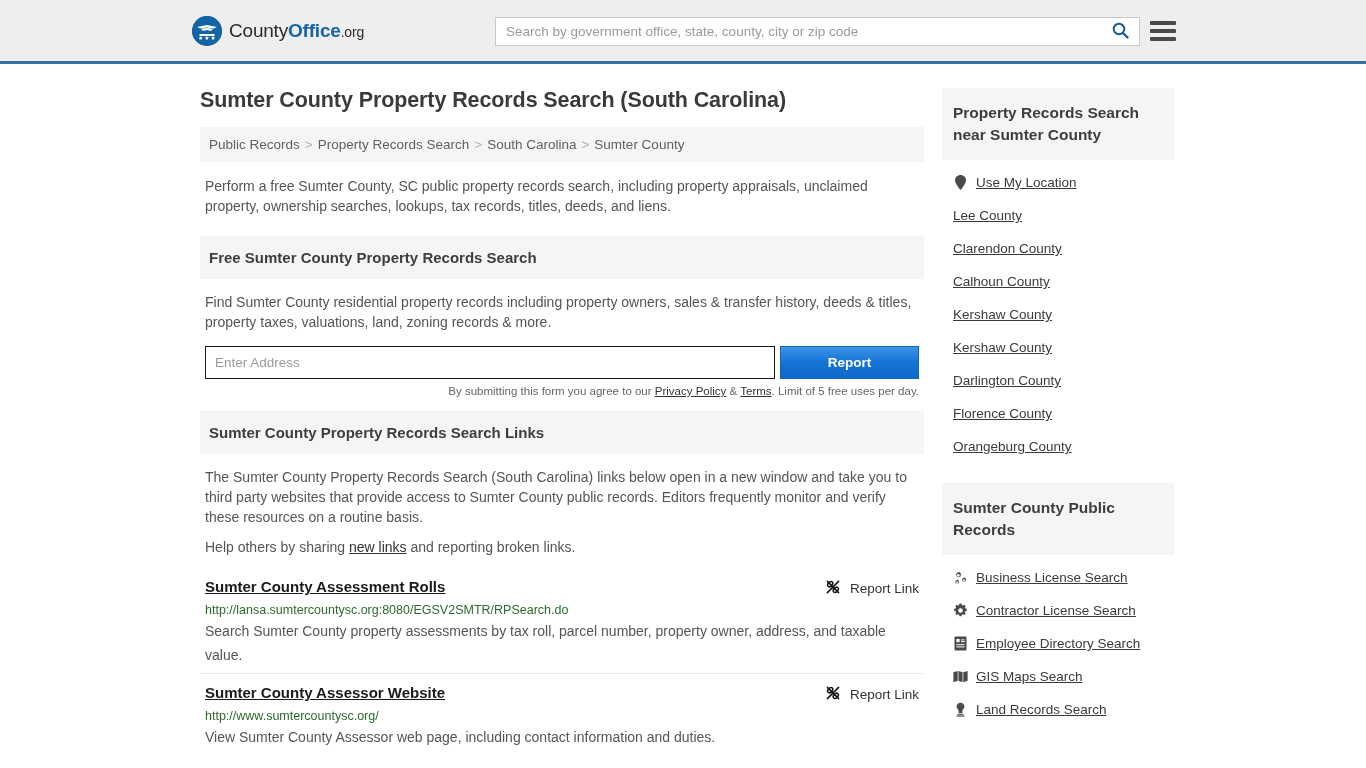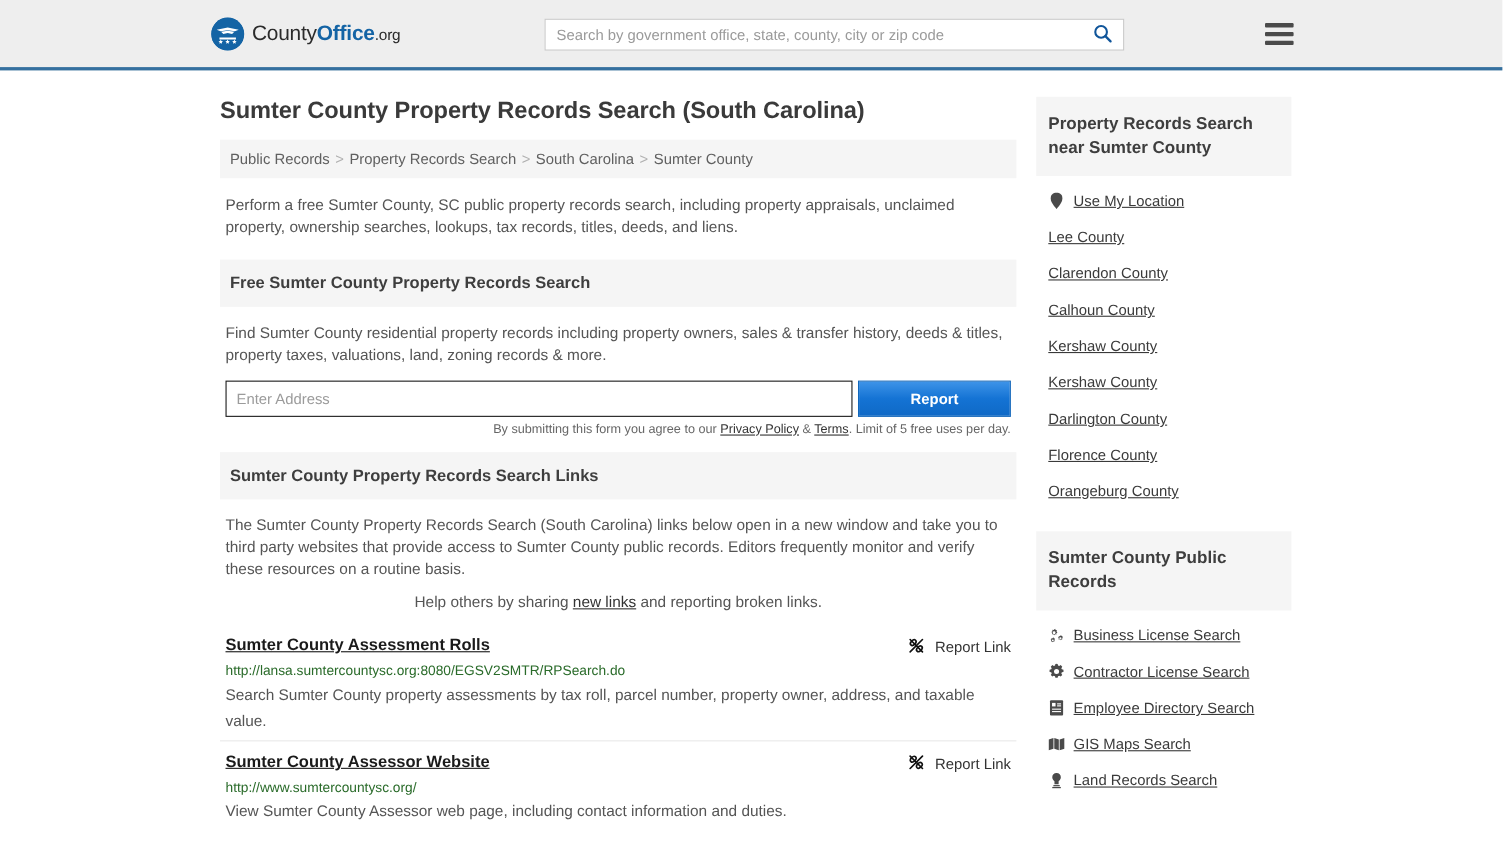--- a/index.html
+++ b/index.html
@@ -45,21 +45,21 @@
     line-height: 1;
   }
   .logo-text .t1 { color: #2b2b2b; font-weight: 400; }
   .logo-text .t2 { color: #1464a5; font-weight: 700; }
   .logo-text .t3 { color: #2b2b2b; font-size: 14px; }
 
   .search-area {
     position: absolute;
     left: 495px;
     top: 17px;
-    width: 527px;
+    width: 645px;
     height: 29px;
     display: flex;
     align-items: stretch;
     background: #ffffff;
     border: 1px solid #c9c9c9;
   }
   .search-area input {
     flex: 1;
     border: 0;
     outline: none;
@@ -142,21 +142,21 @@
     margin-top: 14px;
   }
 
   .section-body { padding: 13px 5px 0 5px; }
   .section-body p {
     margin: 0 0 8px 0;
     font-size: 14px;
     line-height: 20px;
     color: #555;
   }
-  .section-body p.loose { line-height: 25px; text-align: center; }
+  .section-body p.loose { line-height: 25px; }
   .section-body a.inline {
     color: #333;
     text-decoration: underline;
   }
 
   
   .form-row {
     display: flex;
     margin-top: 14px;
     padding: 0 5px;

